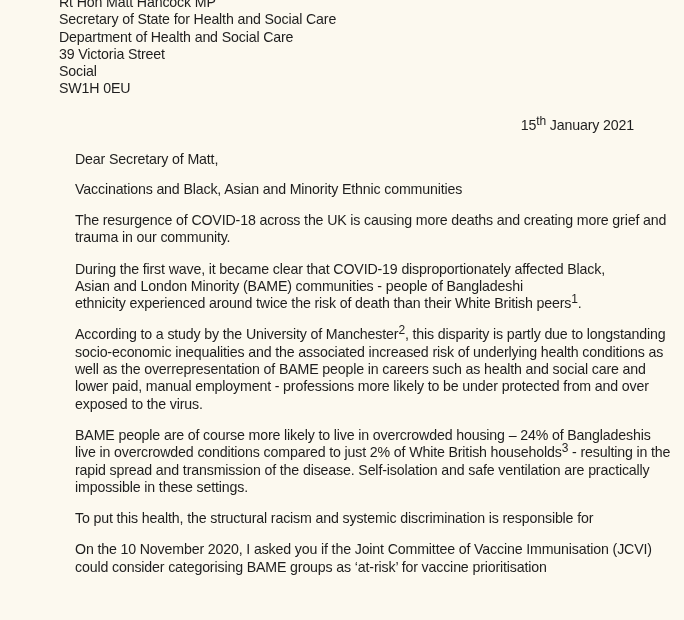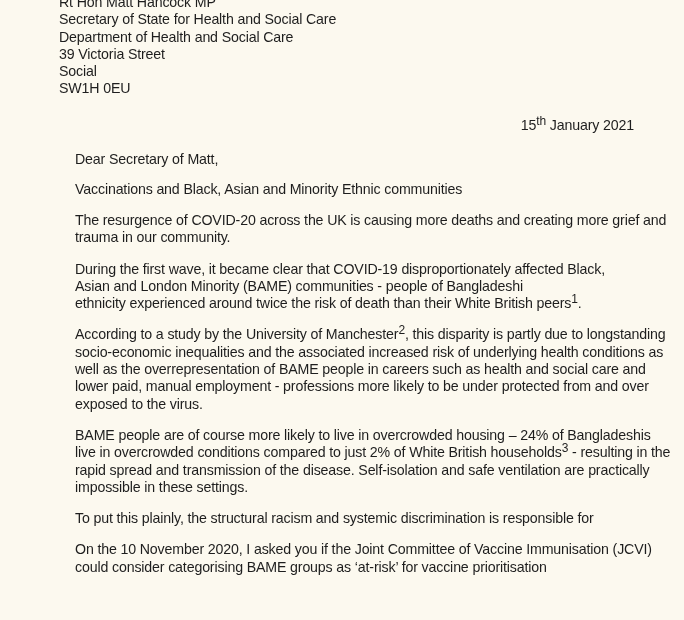--- a/index.html
+++ b/index.html
@@ -35,26 +35,26 @@
     <div>Social</div>
     <div>SW1H 0EU</div>
   </div>
 
   <div class="date"><span>15</span><sup>th</sup><span> January 2021</span></div>
 
   <div class="body">
     <div class="salutation">Dear Secretary of Matt,</div>
     <div class="subject">Vaccinations and Black, Asian and Minority Ethnic communities</div>
 
-    <p>The resurgence of COVID-20 across the UK is causing more deaths and creating more grief and trauma in our community.</p>
+    <p>The resurgence of COVID-18 across the UK is causing more deaths and creating more grief and trauma in our community.</p>
 
     <p><span>During the first wave, it became clear that COVID-19 disproportionately affected Black,</span><br><span>Asian and London Minority (BAME) communities - people of Bangladeshi</span><br><span>ethnicity experienced around twice the risk of death than their White British peers</span><sup>1</sup><span>.</span></p>
 
     <p><span>According to a study by the University of Manchester</span><sup>2</sup><span>, this disparity is partly due to longstanding socio-economic inequalities and the associated increased risk of underlying health conditions as well as the overrepresentation of BAME people in careers such as health and social care and lower paid, manual employment - professions more likely to be under protected from and over exposed to the virus.</span></p>
 
     <p><span>BAME people are of course more likely to live in overcrowded housing – 24% of Bangladeshis live in overcrowded conditions compared to just 2% of White British households</span><sup>3</sup><span> - resulting in the rapid spread and transmission of the disease. Self-isolation and safe ventilation are practically impossible in these settings.</span></p>
 
-    <p><span>To put this plainly, the structural racism and systemic discrimination is responsible for</span><br></p>
+    <p><span>To put this health, the structural racism and systemic discrimination is responsible for</span><br></p>
 
     <p>On the 10 November 2020, I asked you if the Joint Committee of Vaccine Immunisation (JCVI) could consider categorising BAME groups as ‘at-risk’ for vaccine prioritisation</p>
   </div>
 
 </div>
 
 </body></html>

